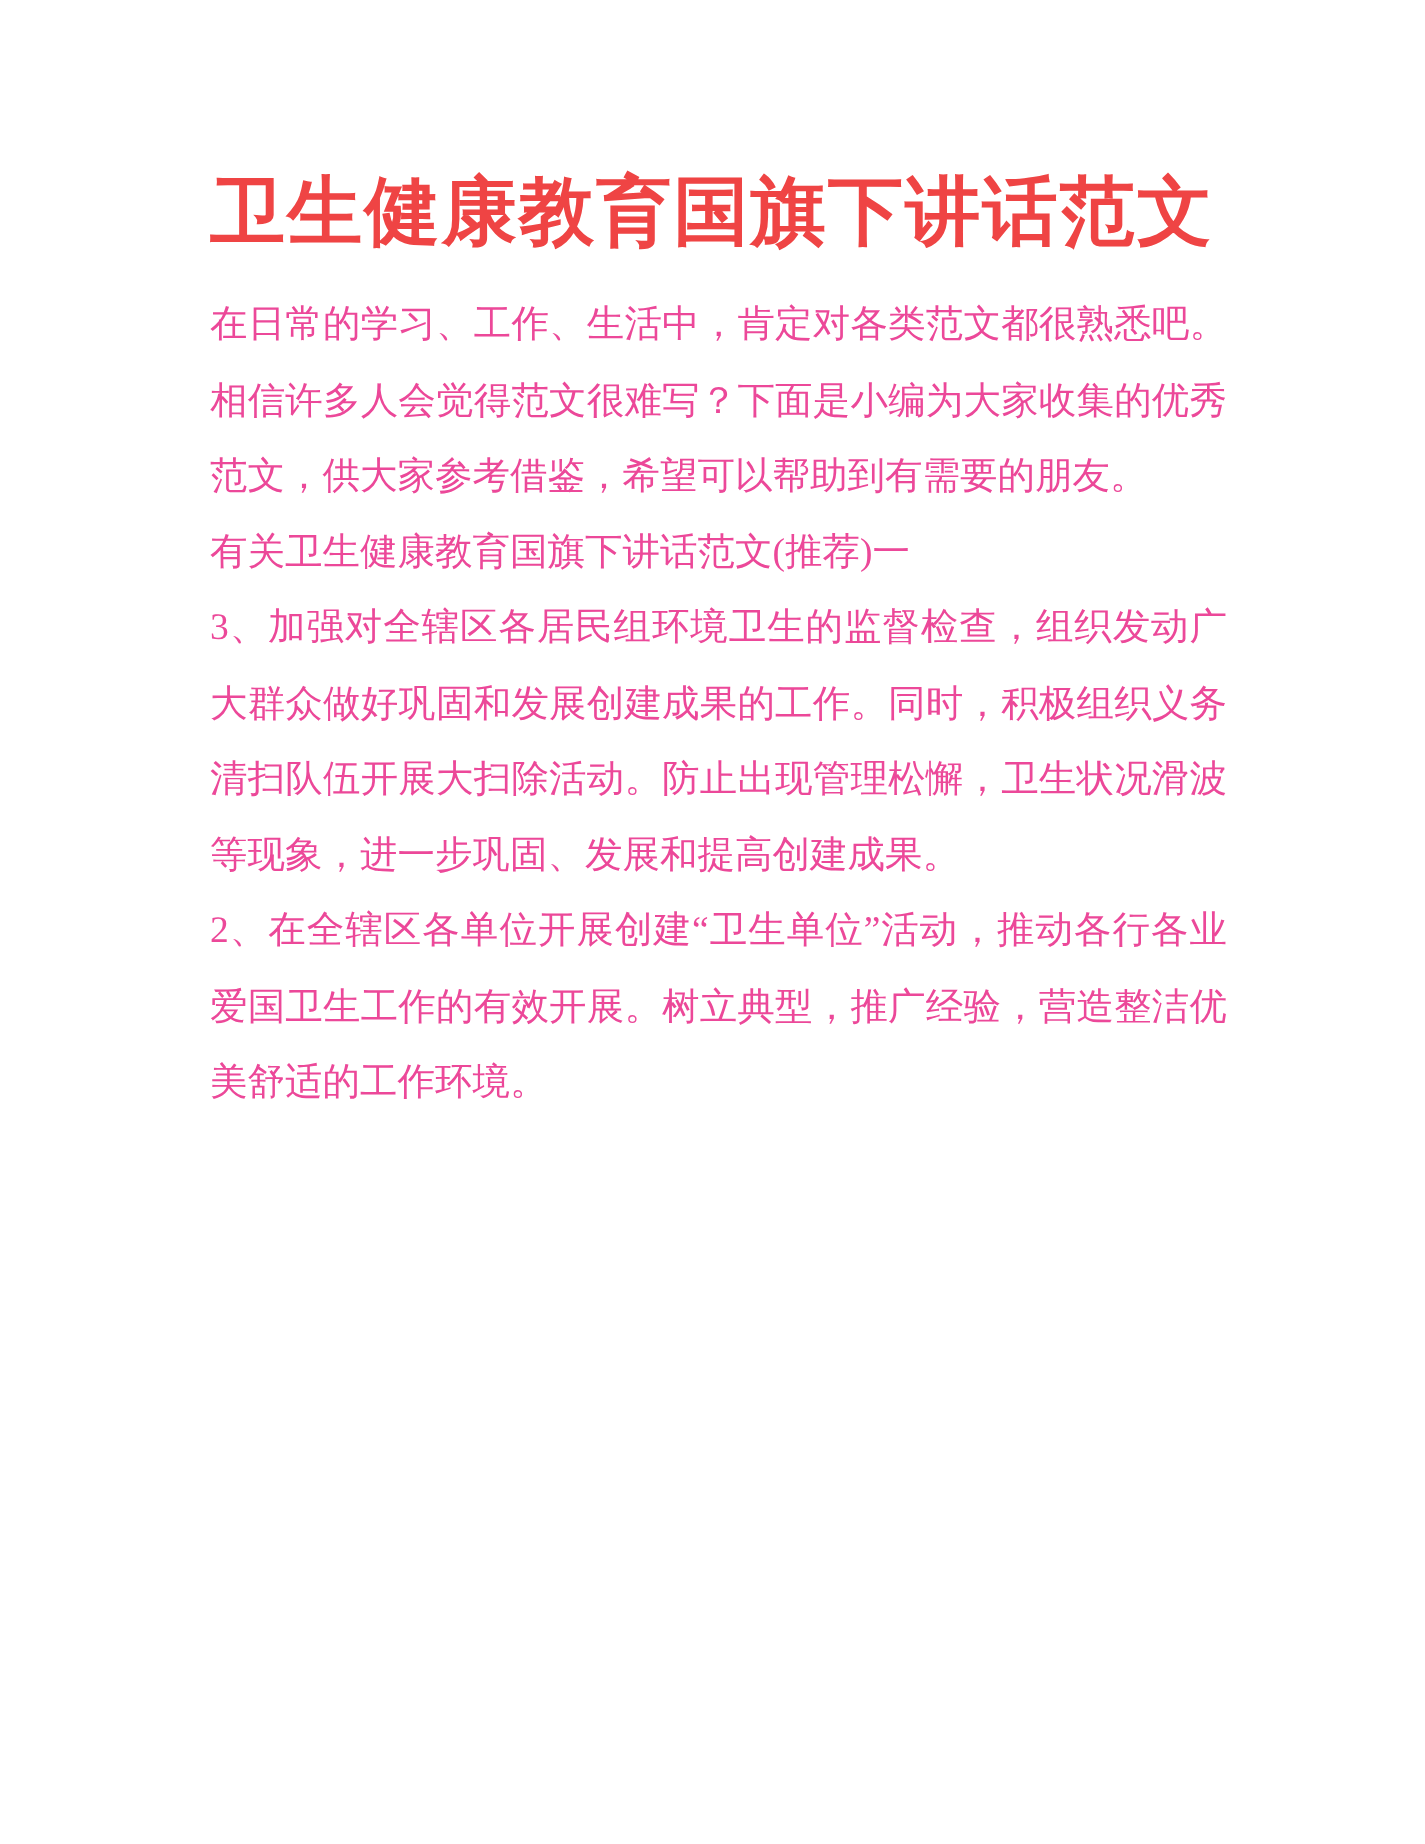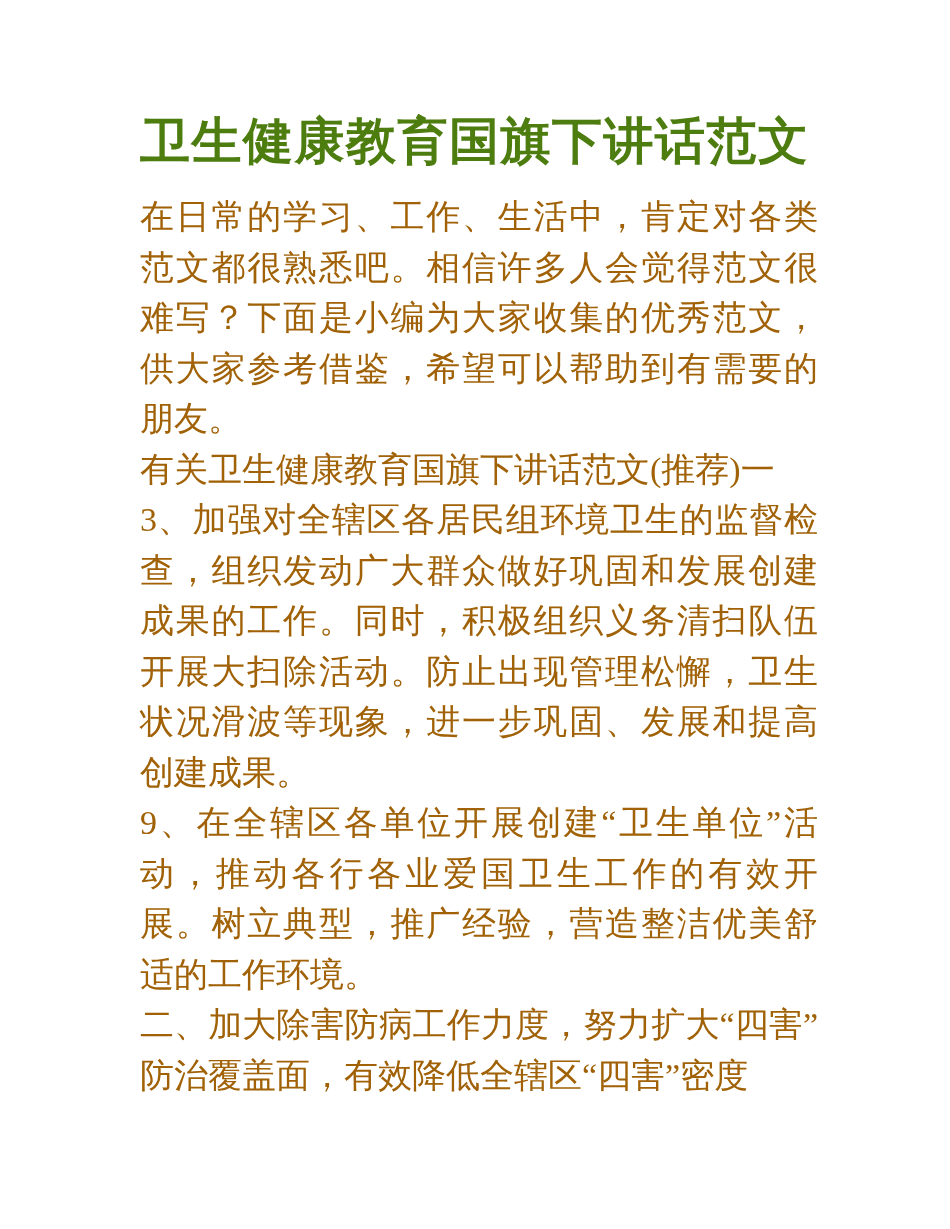--- a/index.html
+++ b/index.html
@@ -27,35 +27,35 @@
     top: 0;
     width: 678px;
   }
   .doc-title {
     margin: 0;
     margin-top: 100px;
     font-size: 50px;
     font-weight: bold;
     line-height: 82px;
     letter-spacing: 1.5px;
-    color: #4d7c0f;
+    color: #ef4444;
     text-align: left;
   }
   .doc-title .title-line {
     display: block;
     white-space: nowrap;
   }
   .doc-body {
     margin-top: 10px;
-    font-size: 34px;
+    font-size: 25px;
     line-height: 50.5px;
     text-align: justify;
     text-justify: inter-character;
     word-break: break-all;
-    color: #a16207;
+    color: #ec4899;
   }
   .doc-body p {
     margin: 0;
     padding: 0;
     text-indent: 0;
   }
 </style>
 </head>
 <body>
 
@@ -63,18 +63,17 @@
   <div class="content">
 
     <h1 class="doc-title">
       <span class="title-line">卫生健康教育国旗下讲话范文</span>
     </h1>
 
     <div class="doc-body">
       <p>在日常的学习、工作、生活中，肯定对各类范文都很熟悉吧。相信许多人会觉得范文很难写？下面是小编为大家收集的优秀范文，供大家参考借鉴，希望可以帮助到有需要的朋友。</p>
       <p>有关卫生健康教育国旗下讲话范文(推荐)一</p>
       <p>3、加强对全辖区各居民组环境卫生的监督检查，组织发动广大群众做好巩固和发展创建成果的工作。同时，积极组织义务清扫队伍开展大扫除活动。防止出现管理松懈，卫生状况滑波等现象，进一步巩固、发展和提高创建成果。</p>
-      <p>9、在全辖区各单位开展创建“卫生单位”活动，推动各行各业爱国卫生工作的有效开展。树立典型，推广经验，营造整洁优美舒适的工作环境。</p>
-      <p>二、加大除害防病工作力度，努力扩大“四害”防治覆盖面，有效降低全辖区“四害”密度</p>
+      <p>2、在全辖区各单位开展创建“卫生单位”活动，推动各行各业爱国卫生工作的有效开展。树立典型，推广经验，营造整洁优美舒适的工作环境。</p>
     </div>
 
   </div>
 </div>
 
 </body></html>

